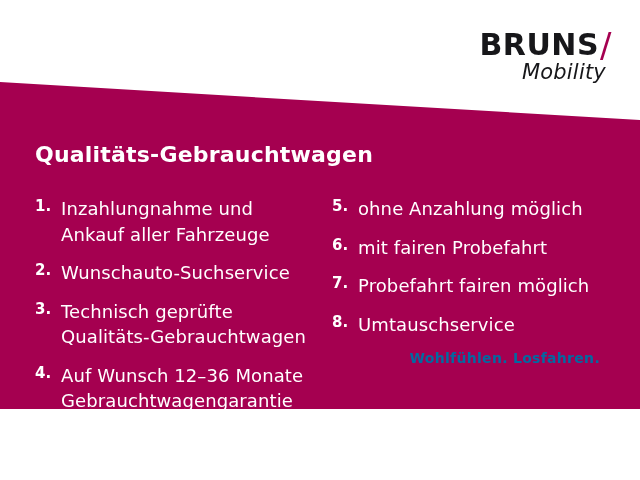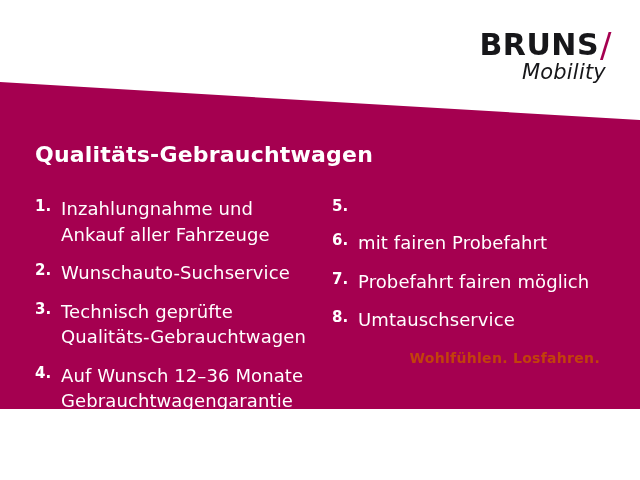--- a/index.html
+++ b/index.html
@@ -134,21 +134,21 @@
   .feature-text .line2 {
     display: block;
   }
 
   
   .tagline {
     position: absolute;
     right: 40px;
     bottom: 43px;
     z-index: 6;
-    color: #c2410c;
+    color: #0369a1;
     font-size: 14px;
     font-weight: 700;
     letter-spacing: 0.3px;
     white-space: nowrap;
   }
 </style>
 </head>
 <body>
 
 <div class="slide">
@@ -200,20 +200,21 @@
 
       </ol>
     </div>
 
     <div class="col col-right">
       <ol class="feature-list">
 
         <li class="feature-item">
           <span class="feature-num">5.</span>
           <span class="feature-text">
+            <span class="line2">ohne Anzahlung möglich</span>
           </span>
         </li>
 
         <li class="feature-item">
           <span class="feature-num">6.</span>
           <span class="feature-text">
             <span class="line2">mit fairen Probefahrt</span>
           </span>
         </li>
 

